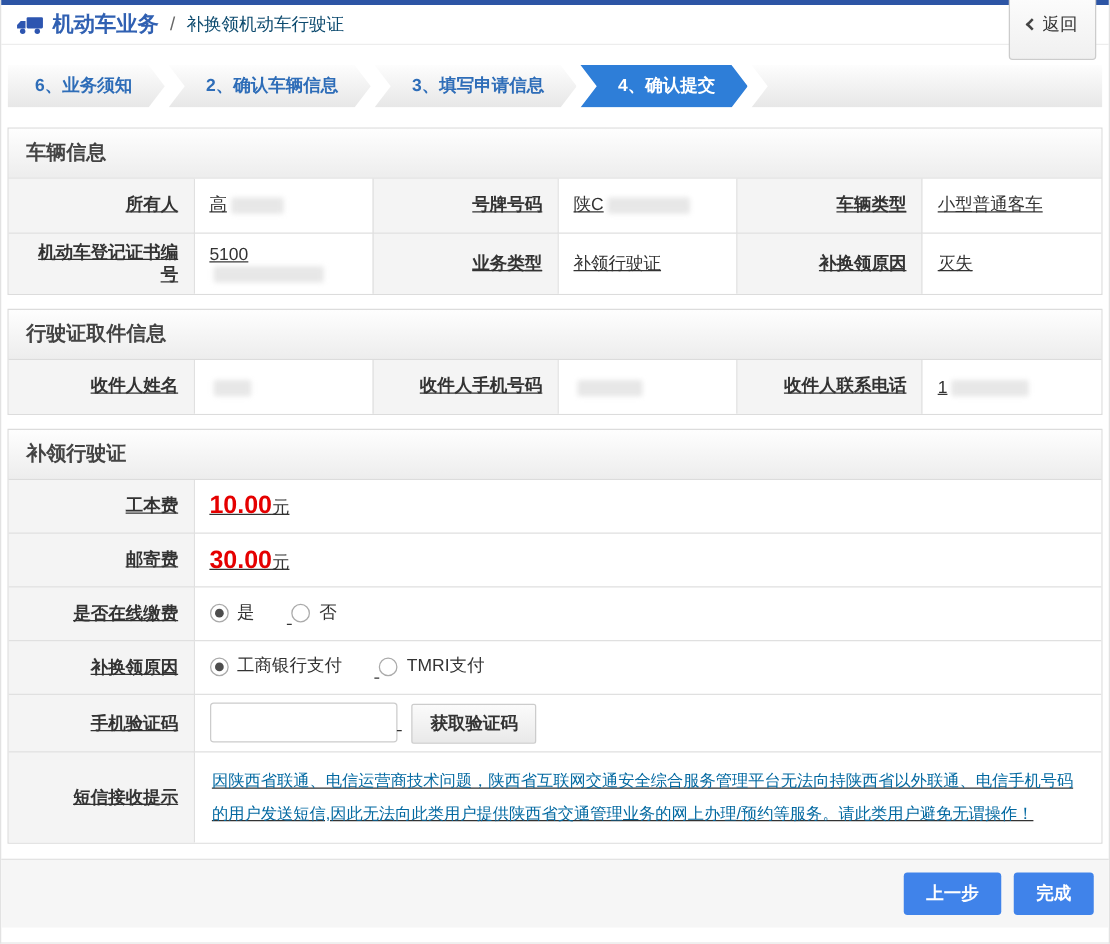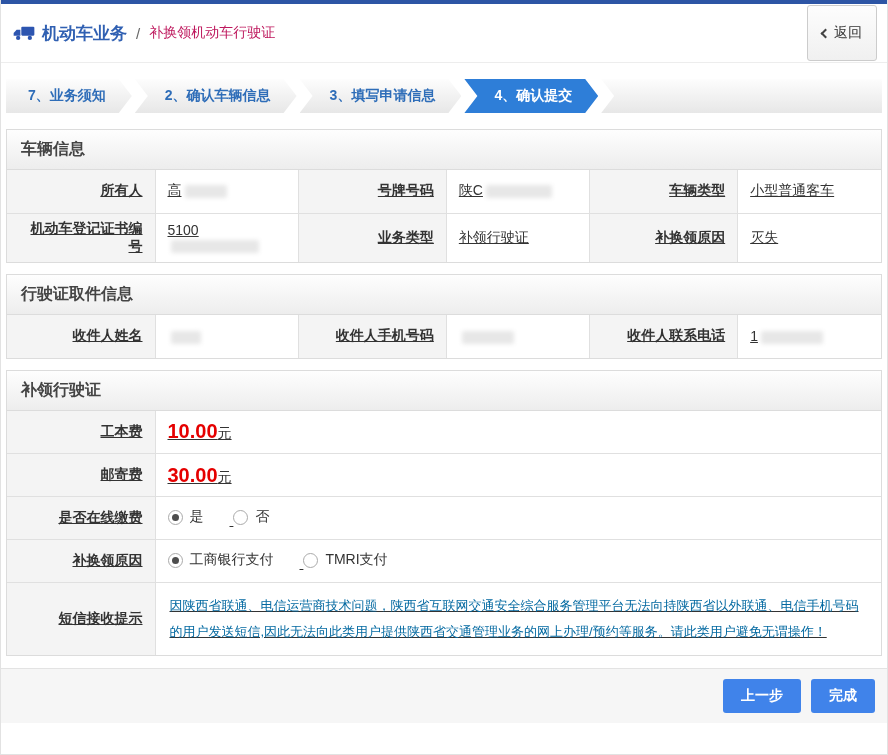--- a/index.html
+++ b/index.html
@@ -7,26 +7,26 @@
   body {
     width:888px; height:755px; overflow:hidden;
     background:#fff;
     font-family:"Liberation Sans","DejaVu Sans",sans-serif;
     font-size:14px; color:#333;
   }
   .page { width:888px; height:755px; border:1px solid #e2e2e2; border-top:none; position:relative; background:#fff; }
   .topbar { height:4px; background:#2d55a5; }
 
   
-  .hdr { height:59px; display:flex; align-items:center; justify-content:space-between; padding:0 10px 0 12px; border-bottom:1px solid #ededed; }
+  .hdr { height:32px; display:flex; align-items:center; justify-content:space-between; padding:0 10px 0 12px; border-bottom:1px solid #ededed; }
   .hdr-left { display:flex; align-items:center; gap:7px; }
   .truck { width:22px; height:18px; }
   .hdr-title { color:#3060b2; font-size:17px; font-weight:bold; }
   .hdr-sep { color:#666; font-size:15px; margin:0 2px; }
-  .hdr-sub { color:#be185d; font-size:14px; }
+  .hdr-sub { color:#0c4a6e; font-size:14px; }
   .back-btn { display:inline-flex; align-items:center; gap:5px; background:linear-gradient(#fdfdfd,#f0f0f0);
     border:1px solid #ccc; border-radius:3px; padding:18px 14px; font-size:14px; color:#333; cursor:pointer; }
   .chev-left { width:7px; height:7px; border-left:2px solid #444; border-bottom:2px solid #444; transform:rotate(45deg); display:inline-block; }
 
   
   .steps { display:flex; gap:3px; margin:16px 5px 0 5px; height:34px; }
   .step { display:flex; align-items:center; justify-content:center; color:#2e6db8; font-weight:bold; font-size:14px;
     background:linear-gradient(#fdfdfd,#e7e7e7); padding:0 26px 0 30px;
     clip-path:polygon(0 0, calc(100% - 13px) 0, 100% 50%, calc(100% - 13px) 100%, 0 100%, 13px 50%); }
   .step.first { clip-path:polygon(0 0, calc(100% - 13px) 0, 100% 50%, calc(100% - 13px) 100%, 0 100%); padding-left:22px; }
@@ -86,21 +86,21 @@
       <span class="hdr-sep">/</span>
       <span class="hdr-sub">补换领机动车行驶证</span>
     </div>
     <button class="back-btn">
       <span class="chev-left"></span>
       <span>返回</span>
     </button>
   </div>
 
   <div class="steps">
-    <div class="step first">7、业务须知</div>
+    <div class="step first">6、业务须知</div>
     <div class="step">2、确认车辆信息</div>
     <div class="step">3、填写申请信息</div>
     <div class="step active">4、确认提交</div>
     <div class="step-filler"></div>
   </div>
 
   <main>
 
     <section class="section">
       <div class="sec-title">车辆信息</div>
@@ -178,20 +178,27 @@
               <span class="radio sel"></span>
               <span>工商银行支付</span>
             </span>
             <span class="radio-opt">
               <span class="radio"></span>
               <span>TMRI支付</span>
             </span>
           </td>
         </tr>
         <tr>
+          <td class="lbl">手机验证码</td>
+          <td class="val">
+            <input class="captcha-input" type="text" value="" style="">
+            <button class="captcha-btn">获取验证码</button>
+          </td>
+        </tr>
+        <tr>
           <td class="lbl">短信接收提示</td>
           <td class="val notice-cell">
             <p class="notice">因陕西省联通、电信运营商技术问题，陕西省互联网交通安全综合服务管理平台无法向持陕西省以外联通、电信手机号码的用户发送短信,因此无法向此类用户提供陕西省交通管理业务的网上办理/预约等服务。请此类用户避免无谓操作！</p>
           </td>
         </tr>
       </tbody>
         </table>
     </section>
   </main>
 

